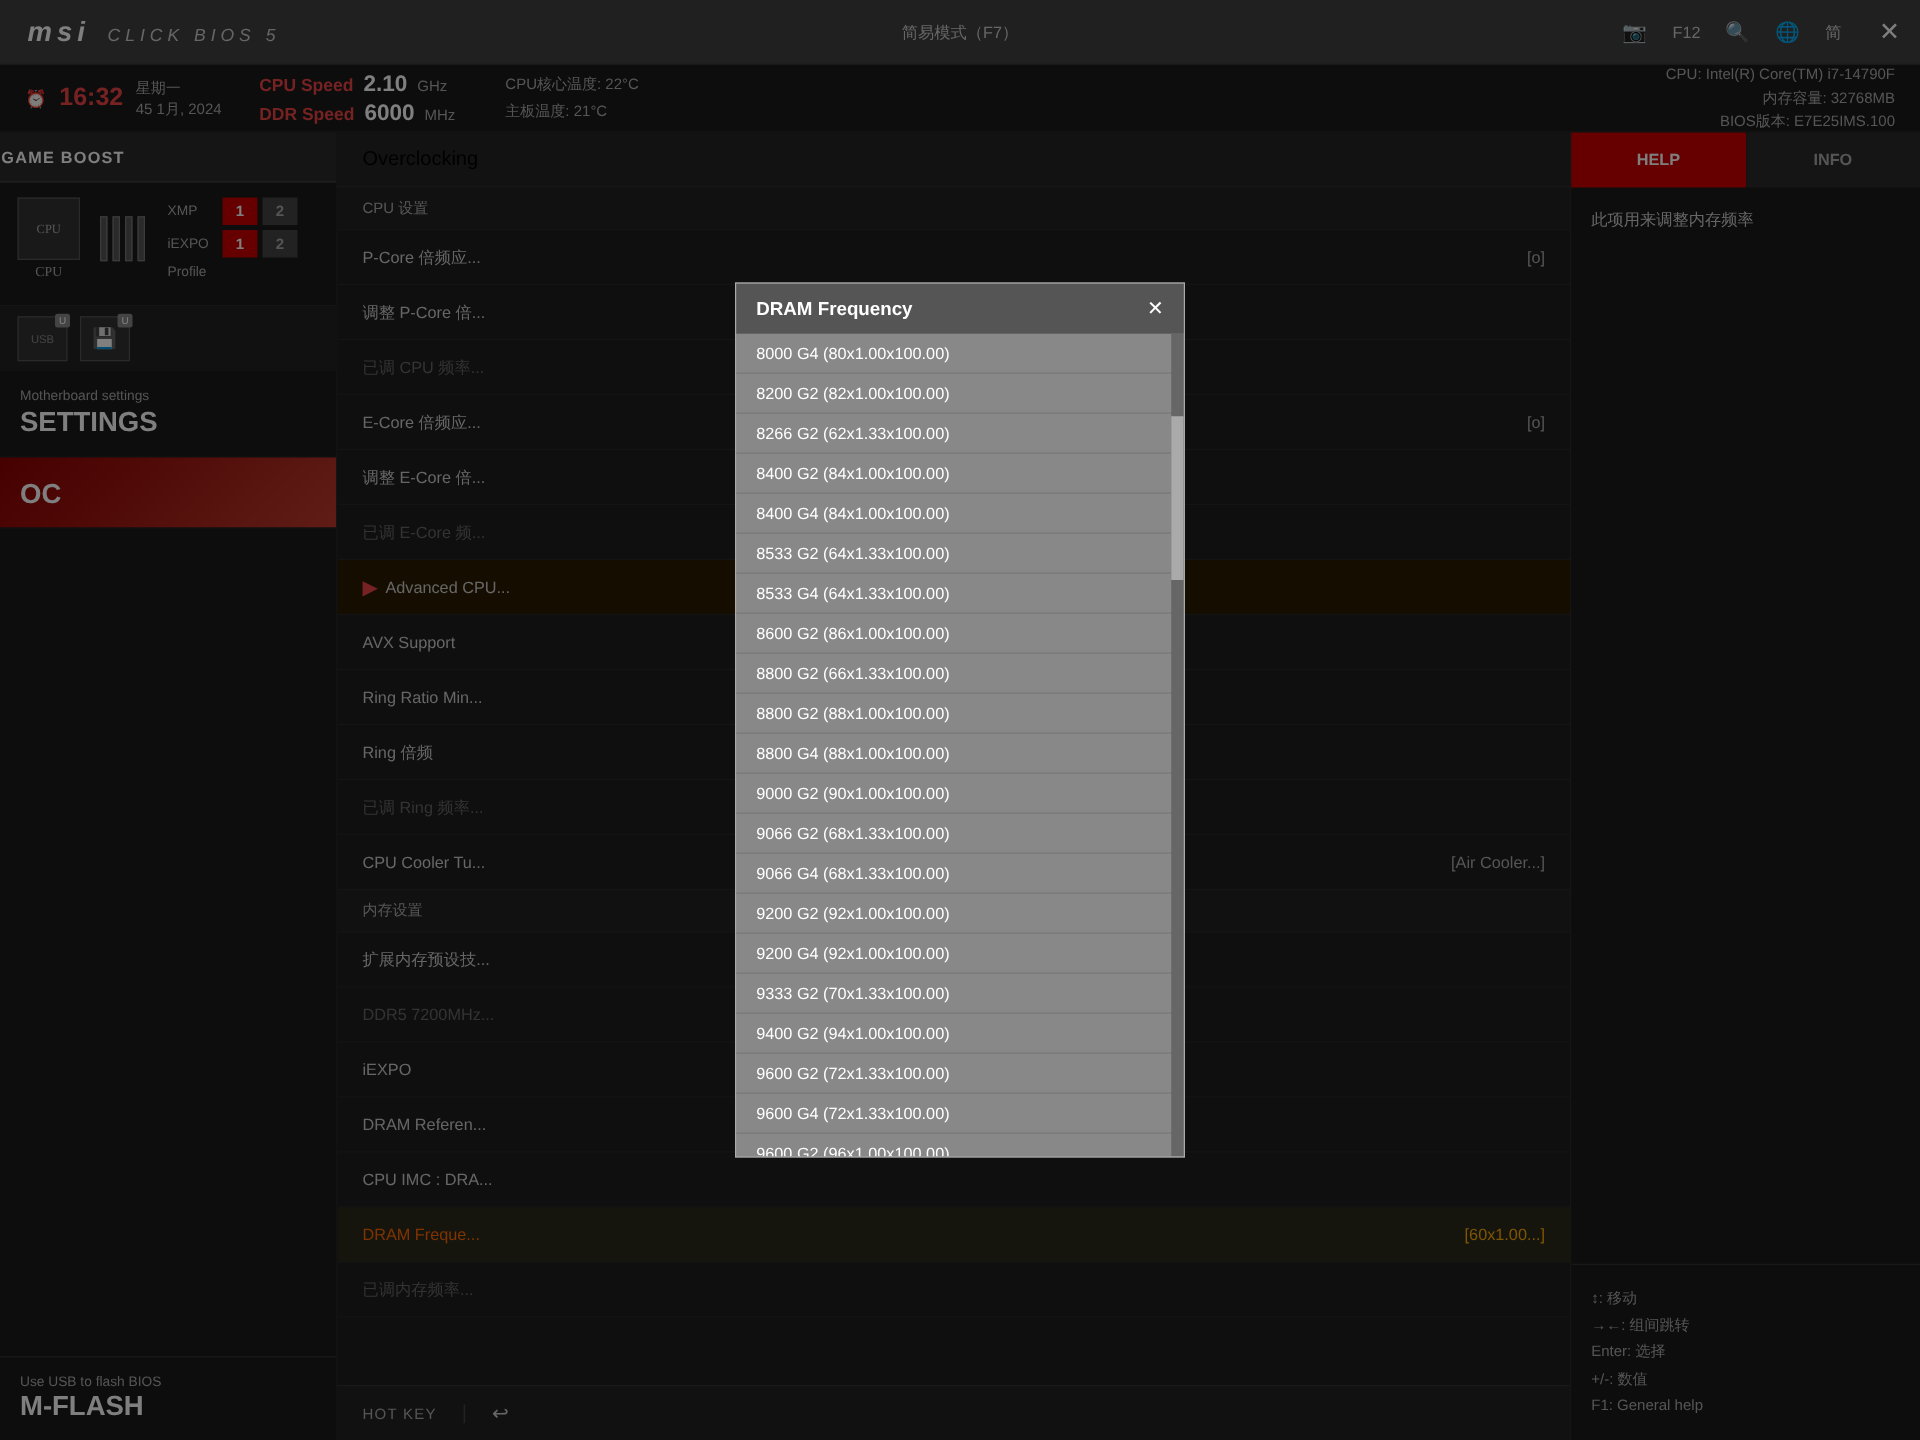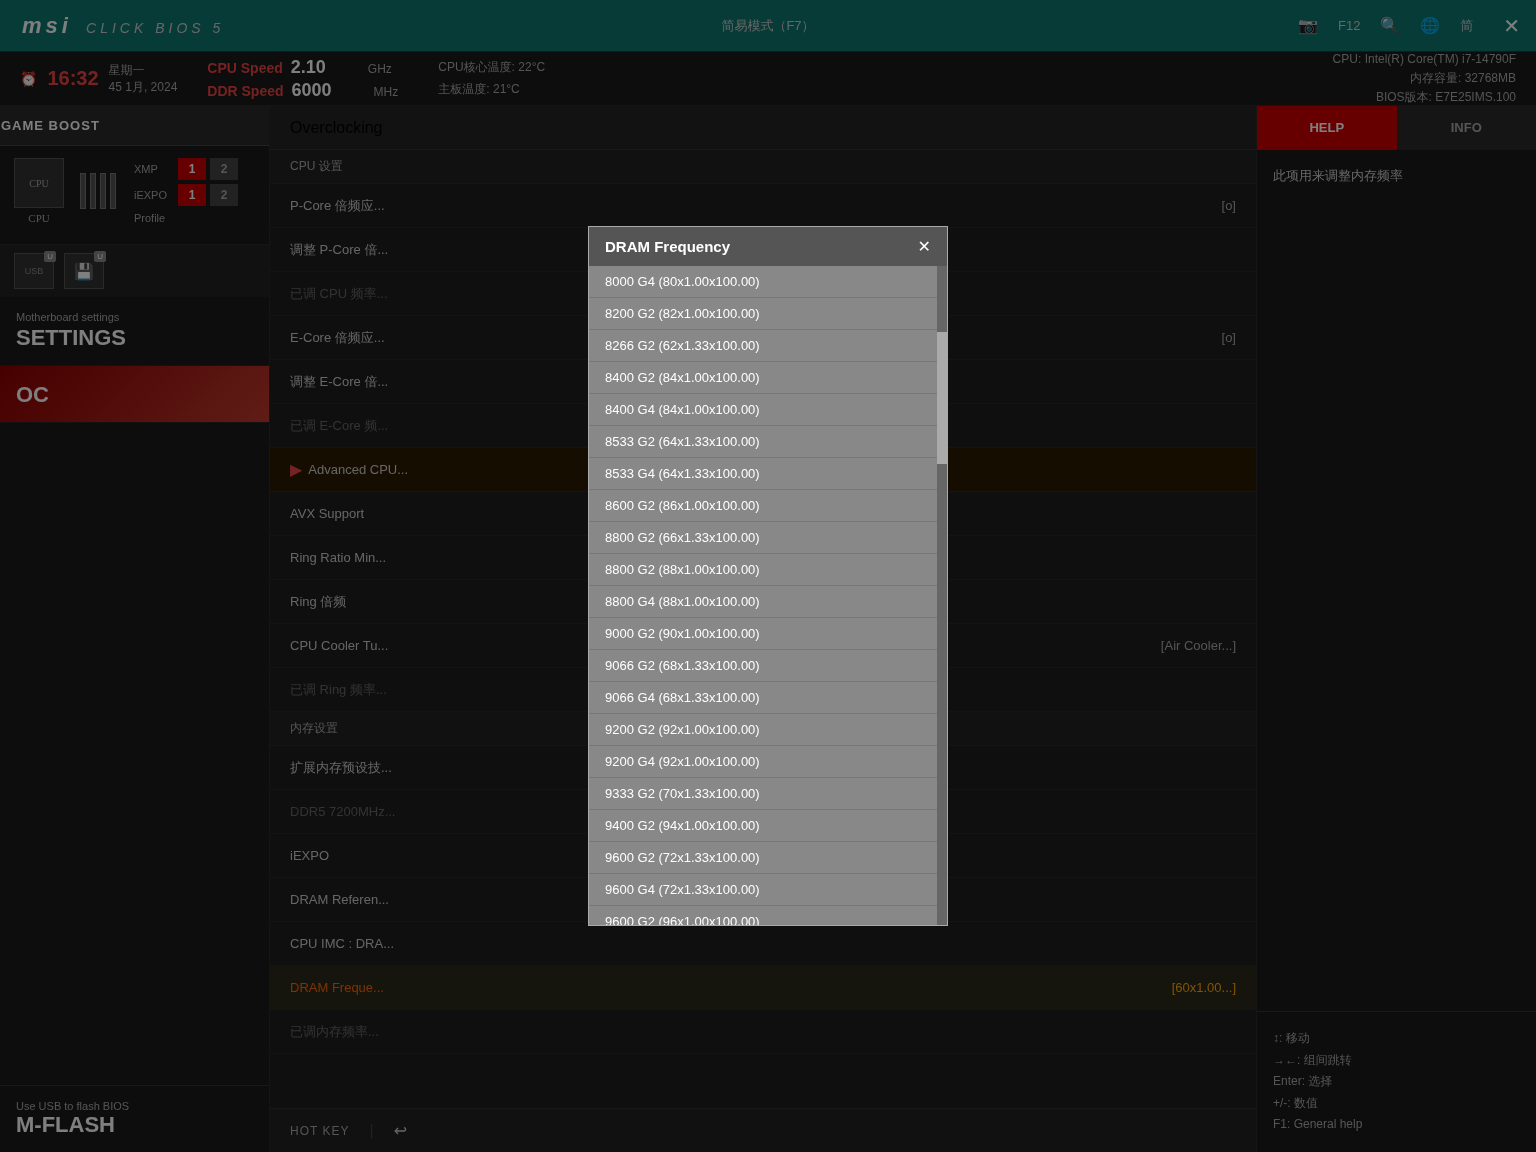--- a/index.html
+++ b/index.html
@@ -8,21 +8,21 @@
       height: 1152px;
       background: #1a1a1a;
       font-family: 'Arial', sans-serif;
       overflow: hidden;
       position: relative;
     }
 
     
     .top-bar {
       height: 52px;
-      background: #0f766e;
+      background: #404040;
       display: flex;
       align-items: center;
       padding: 0 16px;
       border-bottom: 1px solid #333;
       position: relative;
     }
     .msi-logo {
       color: #fff;
       font-size: 22px;
       font-weight: bold;
@@ -77,21 +77,21 @@
     .time-value { color: #e44; font-size: 20px; font-weight: bold; }
     .speed-section {
       margin-left: 30px;
       display: flex;
       flex-direction: column;
       gap: 2px;
     }
     .speed-row { display: flex; align-items: baseline; gap: 8px; }
     .speed-label { color: #e44; font-size: 14px; font-weight: bold; }
     .speed-value { color: #fff; font-size: 18px; font-weight: bold; }
-    .speed-unit { color: #aaa; font-size: 12px; margin-left: 34px; }
+    .speed-unit { color: #aaa; font-size: 12px; }
     .mb-info {
       margin-left: auto;
       text-align: right;
       color: #aaa;
       font-size: 12px;
       line-height: 1.6;
     }
     .temp-section {
       margin-left: 40px;
       color: #aaa;
@@ -614,25 +614,25 @@
       <div class="oc-list-item">
         <span class="oc-item-label">AVX Support</span>
       </div>
       <div class="oc-list-item">
         <span class="oc-item-label">Ring Ratio Min...</span>
       </div>
       <div class="oc-list-item">
         <span class="oc-item-label">Ring 倍频</span>
       </div>
       <div class="oc-list-item">
+        <span class="oc-item-label muted">已调 Ring 频率...</span>
+      </div>
+      <div class="oc-list-item">
         <span class="oc-item-label">CPU Cooler Tu...</span>
         <span class="oc-item-value">[Air Cooler...]</span>
-      </div>
-      <div class="oc-list-item">
-        <span class="oc-item-label muted">已调 Ring 频率...</span>
       </div>
 
       <div class="oc-section-header">
         <span>内存设置</span>
       </div>
       <div class="oc-list-item">
         <span class="oc-item-label">扩展内存预设技...</span>
       </div>
       <div class="oc-list-item">
         <span class="oc-item-label muted">DDR5 7200MHz...</span>

